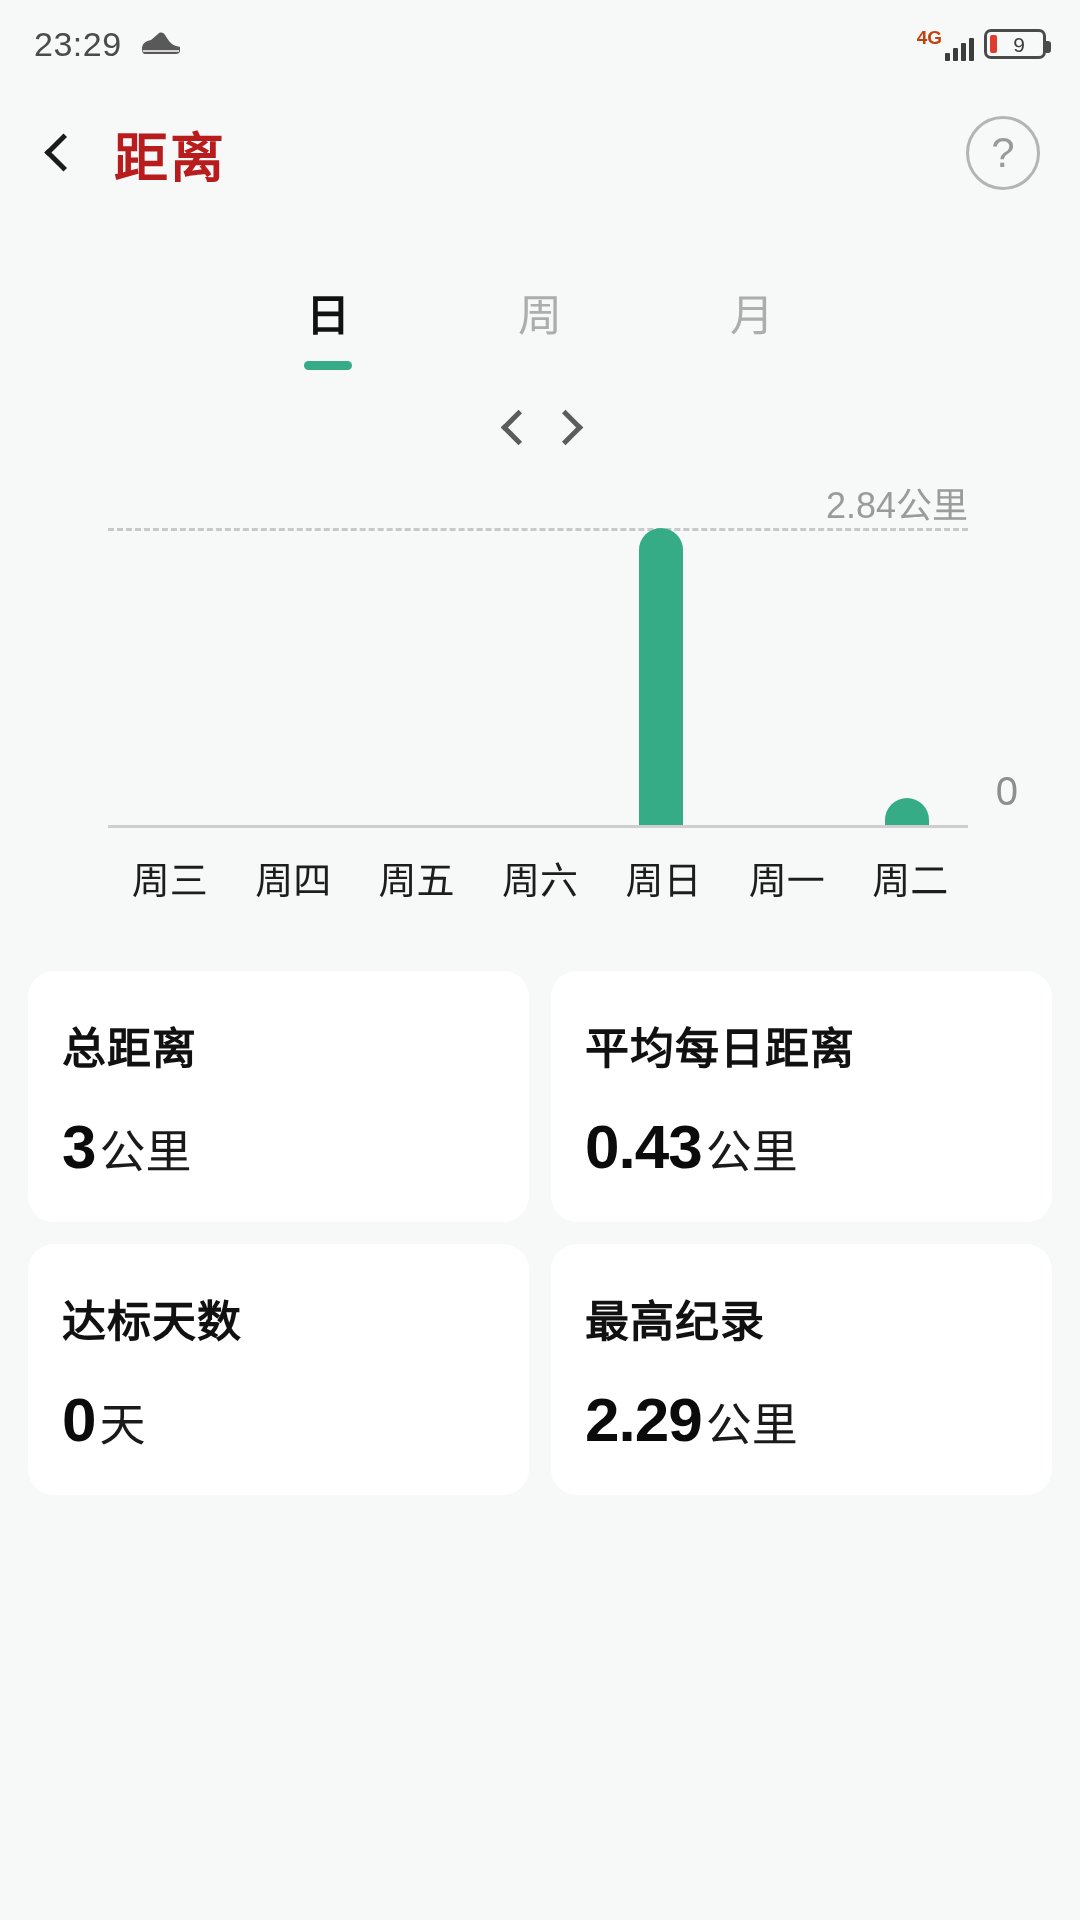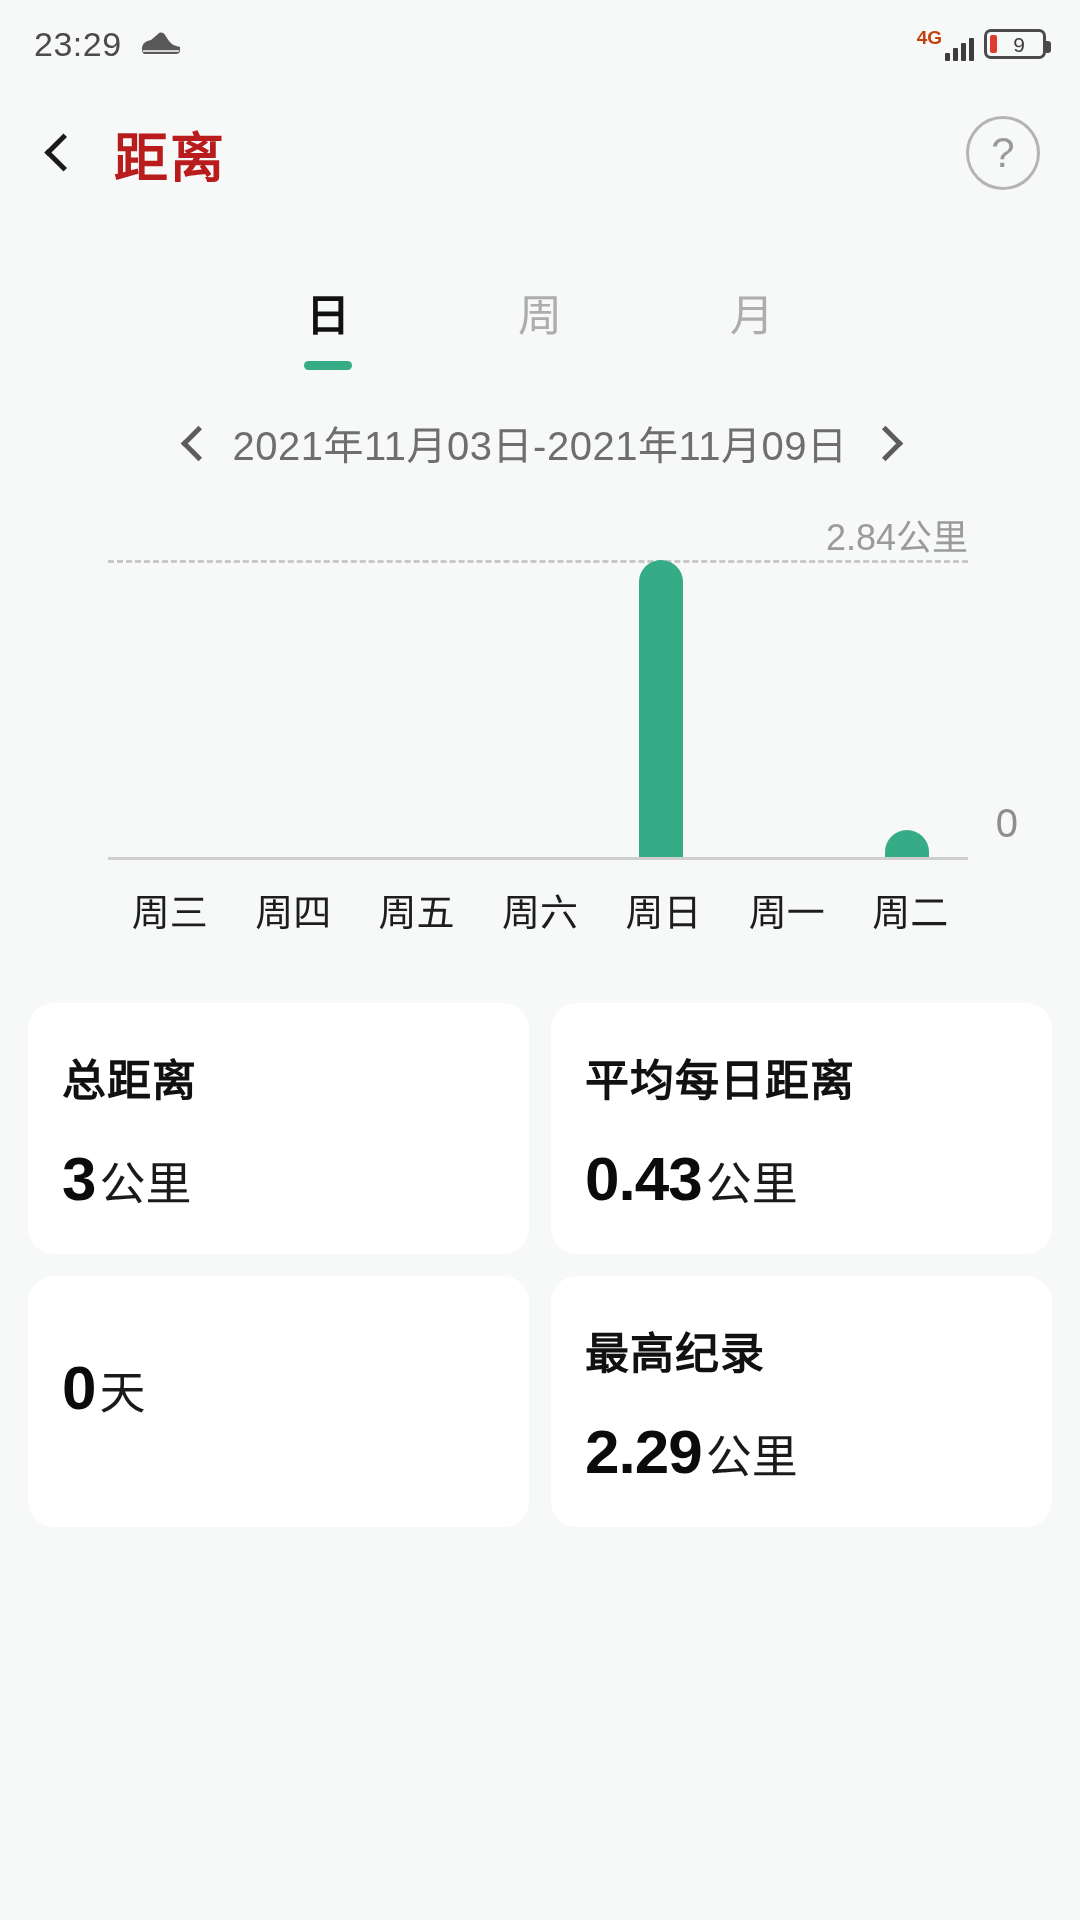--- a/index.html
+++ b/index.html
@@ -195,21 +195,20 @@
   <div class="tab">
     <span>周</span>
   </div>
   <div class="tab">
     <span>月</span>
   </div>
 </div>
 
 <div class="daterow">
   <div class="d-chevron d-prev"></div>
-  <div class="date-label">2021年11月03日-2021年11月09日</div>
   <div class="d-chevron d-next"></div>
 </div>
 
 <div class="chart-wrap">
   <div class="chart">
     <div class="maxlabel">2.84公里</div>
     <div class="maxline"></div>
     <div class="bars-area" id="bars-area">
         <div class="bar-slot"></div>
         <div class="bar-slot"></div>
@@ -246,20 +245,21 @@
       </div>
     </div>
     <div class="card">
       <div class="card-title">平均每日距离</div>
       <div class="card-value">
         <span class="card-num">0.43</span>
         <span class="card-unit">公里</span>
       </div>
     </div>
     <div class="card">
+      <div class="card-title">达标天数</div>
       <div class="card-value">
         <span class="card-num">0</span>
         <span class="card-unit">天</span>
       </div>
     </div>
     <div class="card">
       <div class="card-title">最高纪录</div>
       <div class="card-value">
         <span class="card-num">2.29</span>
         <span class="card-unit">公里</span>

